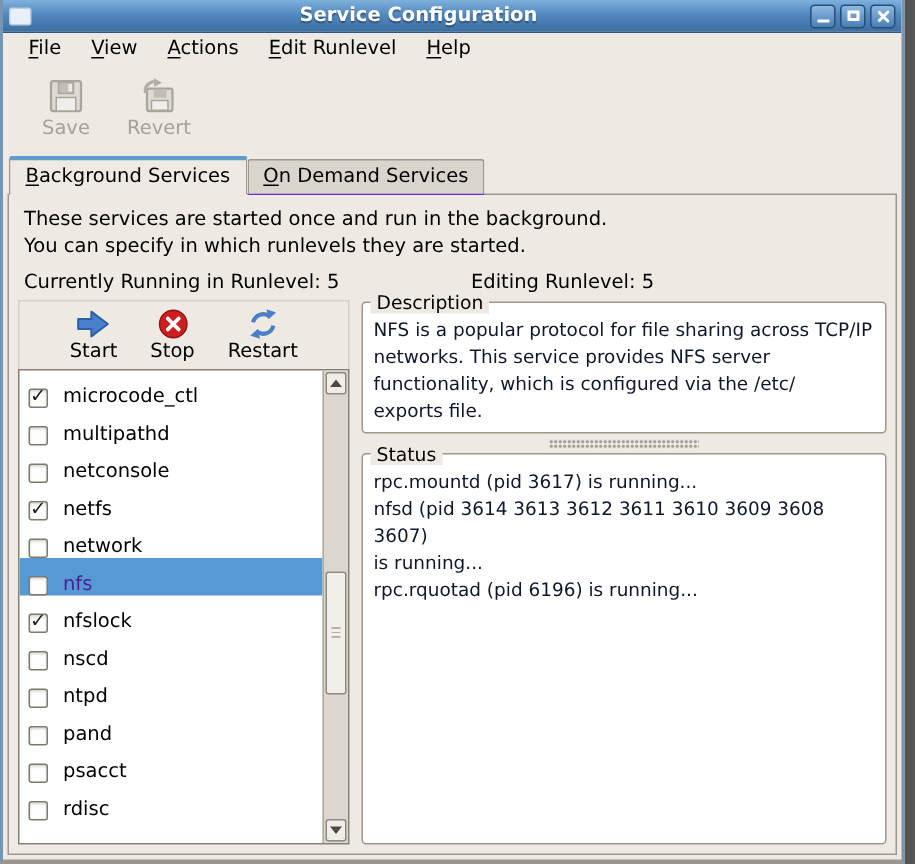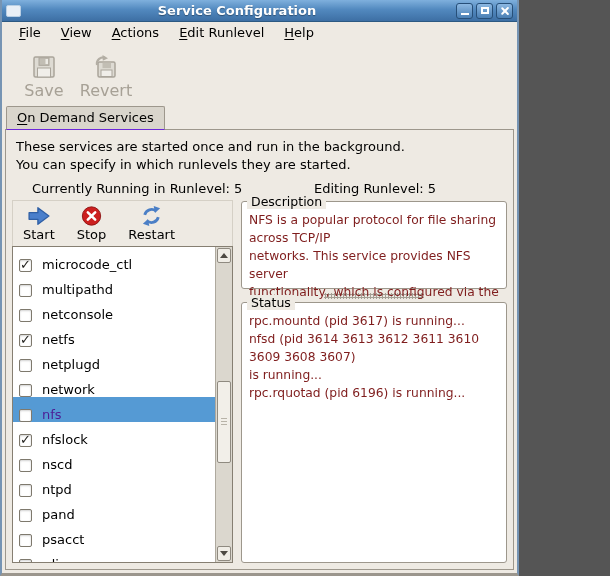--- a/index.html
+++ b/index.html
@@ -1,20 +1,20 @@
 <!DOCTYPE html>
 <html style="--sel: #559ad4;"><head>
 <meta charset="utf-8">
 <style>
   * { box-sizing: border-box; margin: 0; padding: 0; }
   html,body { width:610px; height:576px; font-family:"DejaVu Sans", sans-serif; }
   body { background:#555; }
 
   .window {
-    position:relative; width:519px; height:576px; background:#eeeae3;
+    position:relative; width:603px; height:576px; background:#eeeae3;
     border-left:2px solid #7694b3; border-right:2px solid #7694b3;
     border-bottom:3px solid #9b968d; overflow:hidden;
   }
 
   
   .titlebar {
     height:22px; display:flex; align-items:center; padding:0 4px; gap:4px;
     background:linear-gradient(#7fb0dd 0%, #5289bf 45%, #3d6fa4 100%);
     border-bottom:1px solid #2c5982;
   }
@@ -31,42 +31,42 @@
   .g-close::before,.g-close::after { content:""; position:absolute; left:4px; top:0; width:2.4px; height:10px; background:#fff; border-radius:1px; }
   .g-close::before { transform:rotate(45deg); } .g-close::after { transform:rotate(-45deg); }
 
   
   .menubar { height:25px; display:flex; align-items:flex-start; padding-left:8px; gap:2px; font-size:13px; }
   .menu-item { padding:3px 9px; color:#000; }
   .mn { text-decoration:underline; text-underline-offset:2px; }
 
   
   .toolbar { height:55px; display:flex; gap:10px; padding:4px 0 0 16px; }
-  .tool-btn { width:52px; display:flex; flex-direction:column; align-items:center; justify-content:center; gap:1px; color:#a7a196; font-size:16px; }
+  .tool-btn { width:52px; display:flex; flex-direction:column; align-items:center; gap:1px; color:#a7a196; font-size:13px; }
 
   
   .tabs { display:flex; align-items:flex-end; padding-left:4px; position:relative; z-index:2; height:26px; margin-top:1px; }
   .tab { font-size:13px; border:1px solid #9d978c; padding:3px 10px 4px; }
   .tab.active { background:#eeeae3; border-top:3px solid #639ace; border-bottom:1px solid #eeeae3; margin-bottom:-1px; border-radius:2px 2px 0 0; }
   .tab.inactive { background:#d9d5cc; margin-bottom:-1px; border-bottom:1px solid #6d28d9; border-radius:2px 2px 0 0; padding-top:3px; }
   .notebook-body {
     position:absolute; left:3px; right:3px; top:129px; bottom:3px;
     border:1px solid #9d978c; background:#eeeae3; padding:6px 6px 6px 6px;
   }
 
   .intro { font-size:13px; line-height:17.5px; margin:2px 0 8px 4px; color:#000; }
   .runlevel-row { position:relative; height:20px; font-size:13px; margin-bottom:4px; }
-  .rl-current { position:absolute; left:20px; }
+  .rl-current { position:absolute; left:4px; }
   .rl-editing { position:absolute; left:302px; }
 
   .main { position:absolute; left:6px; right:6px; top:70px; bottom:6px; display:flex; gap:8px; }
 
   
   .left { width:221px; display:flex; flex-direction:column; flex:none; }
-  .action-bar { height:46px; display:flex; gap:6px; padding:1px 2px; border:1px solid #d5d0c6; border-bottom:none; }
+  .action-bar { height:46px; display:flex; gap:6px; padding:1px 2px; border:1px solid #d5d0c6; border-bottom:none;justify-content:center; }
   .action-btn { display:flex; flex-direction:column; align-items:center; justify-content:center; padding:1px 8px; font-size:13px; color:#000; }
   .action-btn svg { display:block; }
 
   .list { flex:1; border:1px solid #867f72; background:#fff; position:relative; overflow:hidden; }
   .rows { position:absolute; left:0; top:0; bottom:0; right:17px; }
   .svc-row { height:25px; display:flex; align-items:flex-end; padding-left:6px; gap:10px; font-size:13px; color:#000; }
   .svc-row.selected { background:var(--sel,#559ad4); color:#4c1d95; }
   .cb { width:13px; height:13px; flex:none; background:#fff; border:1px solid #7e796d; border-radius:2px; box-shadow:inset 0 1px 2px rgba(0,0,0,.18); position:relative; }
   .cb.checked::after { content:"✓"; position:absolute; top:-3px; left:0; font-size:13px; font-weight:bold; color:#1f1e1b; }
 
@@ -78,21 +78,21 @@
   .sb-thumb { position:absolute; left:1px; right:1px; top:134px; height:82px; background:#f2efe9; border:1px solid #8f8a80; border-radius:2px; }
   .sb-thumb::after { content:""; position:absolute; left:3px; right:3px; top:50%; margin-top:-4px; height:8px;
     background:repeating-linear-gradient(#b8b3a8 0 1px, transparent 1px 3px); }
 
   
   .right { flex:1; display:flex; flex-direction:column; padding-top:1px; }
   .frame { position:relative; border:1px solid #9d978c; border-radius:3px; background:#fff; }
   .frame-label { position:absolute; top:-8px; left:5px; background:#eeeae3; padding:0 4px; font-size:12.5px; color:#000; }
   .frame.desc { height:88px; }
   .frame.status { flex:1; }
-  .frame-content { padding:9px 7px 4px; font-size:12.3px; line-height:18px; color:#7f1d1d; }
+  .frame-content { padding:9px 7px 4px; font-size:12.3px; line-height:18px; color:#0f172a; }
   .divider { height:13px; display:flex; align-items:center; justify-content:center; }
   .grip { width:100px; height:6px;
     background-image:radial-gradient(circle, #a39e93 1px, transparent 1.3px); background-size:3px 3px; }
 </style>
 </head>
 <body>
 
 <div class="window">
 
   <div class="titlebar">
@@ -135,20 +135,23 @@
         <rect x="9.5" y="8.6" width="8.5" height="5.5" fill="#c2beb4"></rect>
         <rect x="8" y="16" width="11" height="6.5" fill="#f0eee9" stroke="#aaa59b"></rect>
         <path d="M4 11 C3 5.5 8 2.5 12 3.5" fill="none" stroke="#b3aea4" stroke-width="2.2"></path>
         <polygon points="9.5,1 15,4.2 9.8,6.8" fill="#b3aea4"></polygon>
       </svg>
       <span>Revert</span>
     </div>
   </div>
 
   <div class="tabs">
+    <div class="tab active">
+      <span class="mn">B</span><span>ackground Services</span>
+    </div>
     <div class="tab inactive">
       <span class="mn">O</span><span>n Demand Services</span>
     </div>
   </div>
 
   <div class="notebook-body">
     <div class="intro">
       <div>These services are started once and run in the background.</div>
       <div>You can specify in which runlevels they are started.</div>
     </div>
@@ -196,24 +199,20 @@
     <span class="cb"></span>
     <span class="svc-name">multipathd</span>
   </div>
               <div class="svc-row">
     <span class="cb"></span>
     <span class="svc-name">netconsole</span>
   </div>
               <div class="svc-row">
     <span class="cb checked"></span>
     <span class="svc-name">netfs</span>
-  </div>
-              <div class="svc-row">
-    <span class="cb"></span>
-    <span class="svc-name">netplugd</span>
   </div>
               <div class="svc-row">
     <span class="cb"></span>
     <span class="svc-name">network</span>
   </div>
               <div class="svc-row selected">
     <span class="cb"></span>
     <span class="svc-name">nfs</span>
   </div>
               <div class="svc-row">

